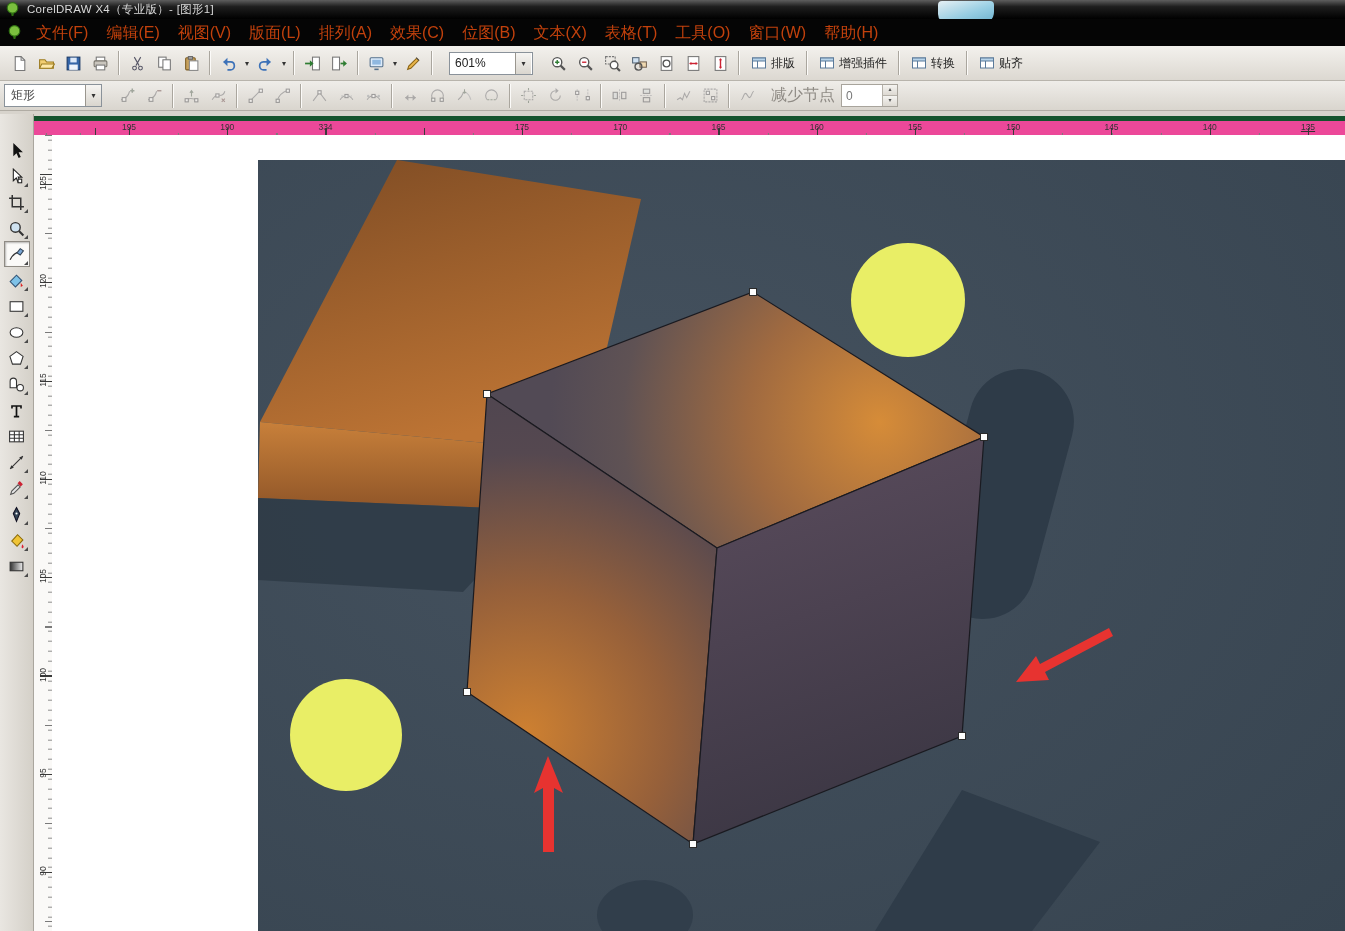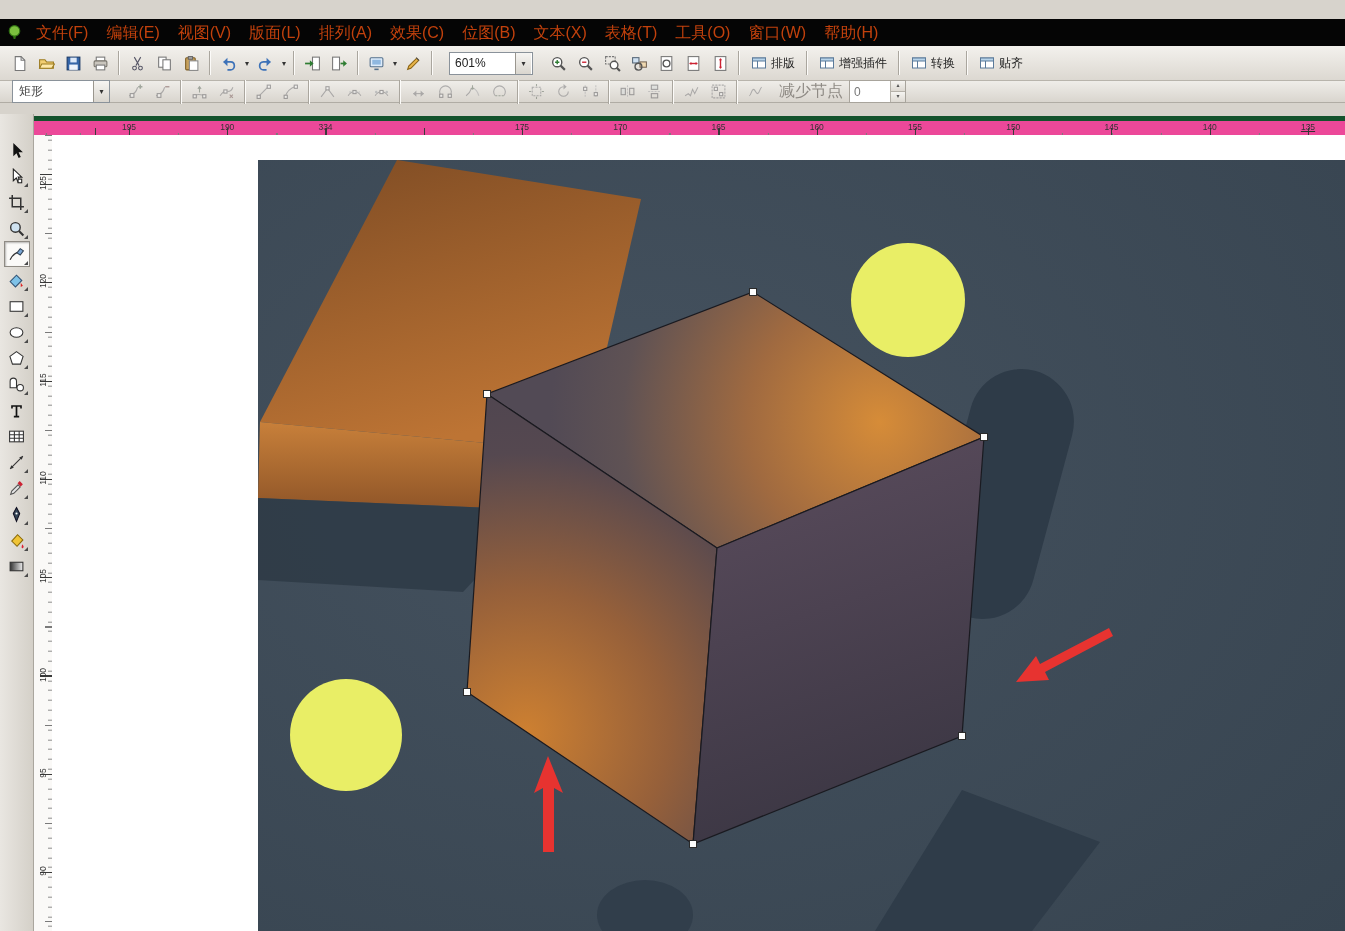--- a/index.html
+++ b/index.html
@@ -21,23 +21,23 @@
     display:flex;align-items:center;padding-left:6px;box-sizing:border-box;}
   .micon{display:flex;margin-right:4px;}
   .micon svg{width:14px;height:14px;}
   .menu-items{display:flex;}
   .menu-item{color:#c2410c;font-size:16px;padding:0 9px;line-height:27px;cursor:default;white-space:nowrap;}
 
   
   .toolbar{position:absolute;left:0;top:46px;width:100%;height:35px;
     background:linear-gradient(#f3f1ed,#dcd8d1);border-bottom:1px solid #b8b4ac;
     display:flex;align-items:center;padding-left:6px;box-sizing:border-box;}
-  .propbar{position:absolute;left:0;top:81px;width:100%;height:22px;
+  .propbar{position:absolute;left:0;top:81px;width:100%;height:30px;
     background:linear-gradient(#efede9,#d9d5ce);border-bottom:1px solid #b0aca4;
-    display:flex;align-items:center;padding-left:12px;box-sizing:border-box;}
+    display:flex;align-items:center;padding-left:4px;box-sizing:border-box;}
   .tb-group{display:flex;align-items:center;}
   .tbtn{width:25px;height:25px;display:flex;align-items:center;justify-content:center;
     border:1px solid transparent;border-radius:2px;position:relative;flex:none;}
   .ic{display:flex;}
   .ic svg{width:17px;height:17px;}
   .dd{font-size:8px;color:#333;width:10px;text-align:center;flex:none;}
   .sep{width:1px;height:24px;background:#aaa69e;border-right:1px solid #fcfbf9;margin:0 4px;flex:none;}
   .combo{height:21px;background:#fff;border:1px solid #8a929a;display:flex;align-items:center;flex:none;}
   .zoom-combo{width:82px;margin:0 12px;}
   .combo-input{border:none;outline:none;width:58px;font-size:12px;padding-left:5px;
@@ -86,20 +86,32 @@
   .vt.major{right:0;width:12px;background:repeating-linear-gradient(to bottom,#3a3a3a 0 1px,transparent 1px 98.3px);background-position:0 49px;}
 
   .canvas{position:absolute;left:52px;top:21px;right:0;bottom:0;background:#fff;overflow:hidden;}
   .scene{position:absolute;}
 </style>
 </head>
 <body>
 
 <div class="app">
 
+  <div class="titlebar">
+    <span class="ticon">
+        <span class="ic">
+          <svg viewBox="0 0 16 16">
+            <circle cx="8" cy="6.5" r="5" fill="#7bbf3e" stroke="#2f6f12"></circle>
+            <path d="M6.5 11h3l-.7 3.2h-1.6z" fill="#2f6f12"></path>
+          </svg>
+        </span>
+      </span>
+    <span class="ttext">CorelDRAW X4（专业版）- [图形1]</span>
+    <span class="tb-artifact"></span>
+  </div>
 
   <div class="menubar">
     <span class="micon">
         <span class="ic">
           <svg viewBox="0 0 16 16">
             <circle cx="8" cy="6.5" r="5" fill="#7bbf3e" stroke="#2f6f12"></circle>
             <path d="M6.5 11h3l-.7 3.2h-1.6z" fill="#2f6f12"></path>
           </svg>
         </span>
       </span>

